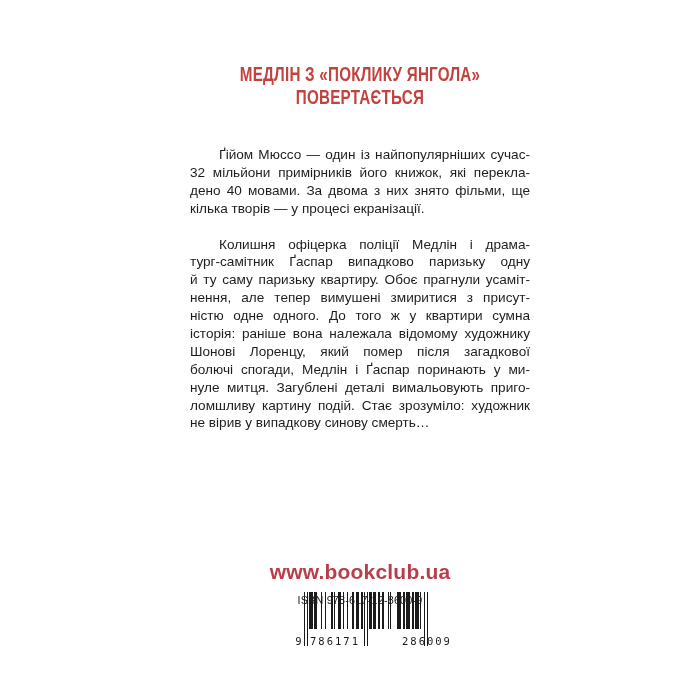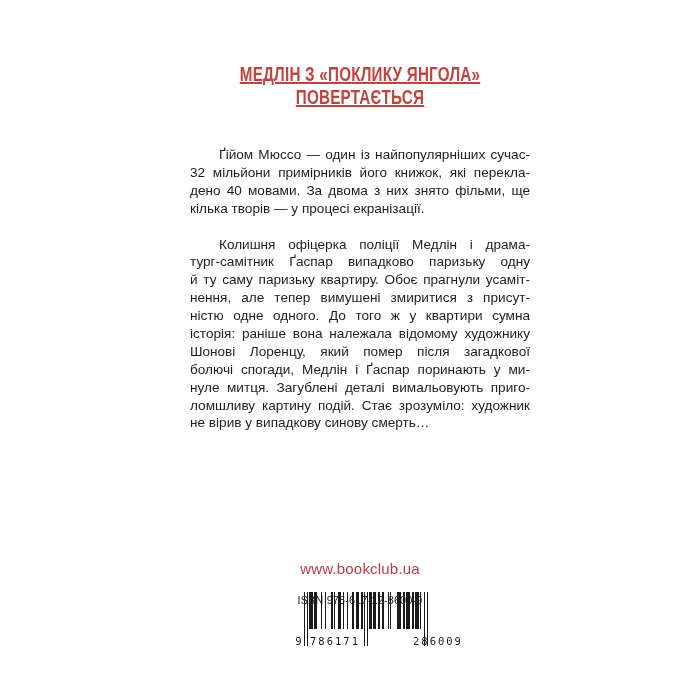--- a/index.html
+++ b/index.html
@@ -24,45 +24,45 @@
     position:absolute; left:190px; top:146px; width:340px;
     font-size:13.6px; line-height:17.9px;
   }
   .para + .para { margin-top:18px; }
   .line { text-align:justify; text-align-last:justify; height:17.9px; overflow:hidden; }
   .line.first { padding-left:29px; }
   .line.last { text-align-last:left; }
   
   .website {
     position:absolute; left:190px; top:560px; width:340px;
-    text-align:center; font-size:15px; letter-spacing:0.2px;
+    text-align:center; font-size:21px; letter-spacing:0.2px;font-weight:bold;
   }
   .isbn {
     position:absolute; left:190px; top:578px; width:340px;
     text-align:center; font-size:10.8px; color:#1a1a1a; letter-spacing:0.2px;margin-top:16px;
   }
   .barcode {
     position:absolute; left:294px; top:592px; width:136px; height:56px;
   }
   .barcode svg { position:absolute; left:10px; top:0; width:124px; height:54px; fill:#1b1b1b; }
   .bc-digit {
     position:absolute; bottom:1px;
     font-family:"DejaVu Sans Mono", monospace;
     font-size:10.5px; color:#1b1b1b; text-align:center; letter-spacing:2px;
   }
   .bc-first { left:0; width:9px; letter-spacing:0; }
   .bc-left  { left:14px; width:54px; }
-  .bc-right { left:75px; width:55px;padding-left:44px; }
+  .bc-right { left:64px; width:55px;padding-left:44px; }
 </style>
 </head>
 <body>
 
 <div class="cover">
 
-  <div class="heading" style="color: rgb(194, 66, 62); text-decoration: underline;">
+  <div class="heading" style="color: rgb(194, 66, 62);">
       <div class="hline">МЕДЛІН З «ПОКЛИКУ ЯНГОЛА»</div>
       <div class="hline">ПОВЕРТАЄТЬСЯ</div>
     </div>
 
   <div class="annotation" style="color: rgb(30, 30, 30);">
       <div class="para">
         <div class="line first">Ґійом Мюссо — один із найпопулярніших сучас-</div>
         <div class="line">32 мільйони примірників його книжок, які перекла-</div>
         <div class="line">дено 40 мовами. За двома з них знято фільми, ще</div>
         <div class="line last">кілька творів — у процесі екранізації.</div>

